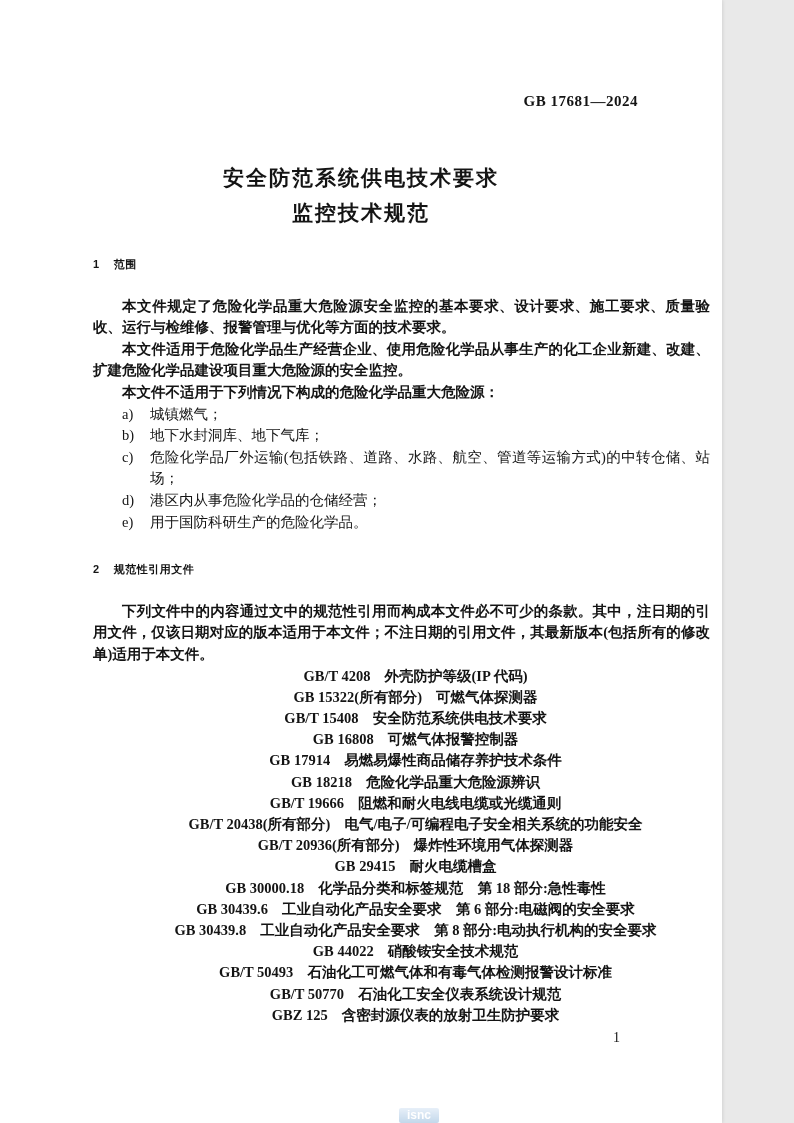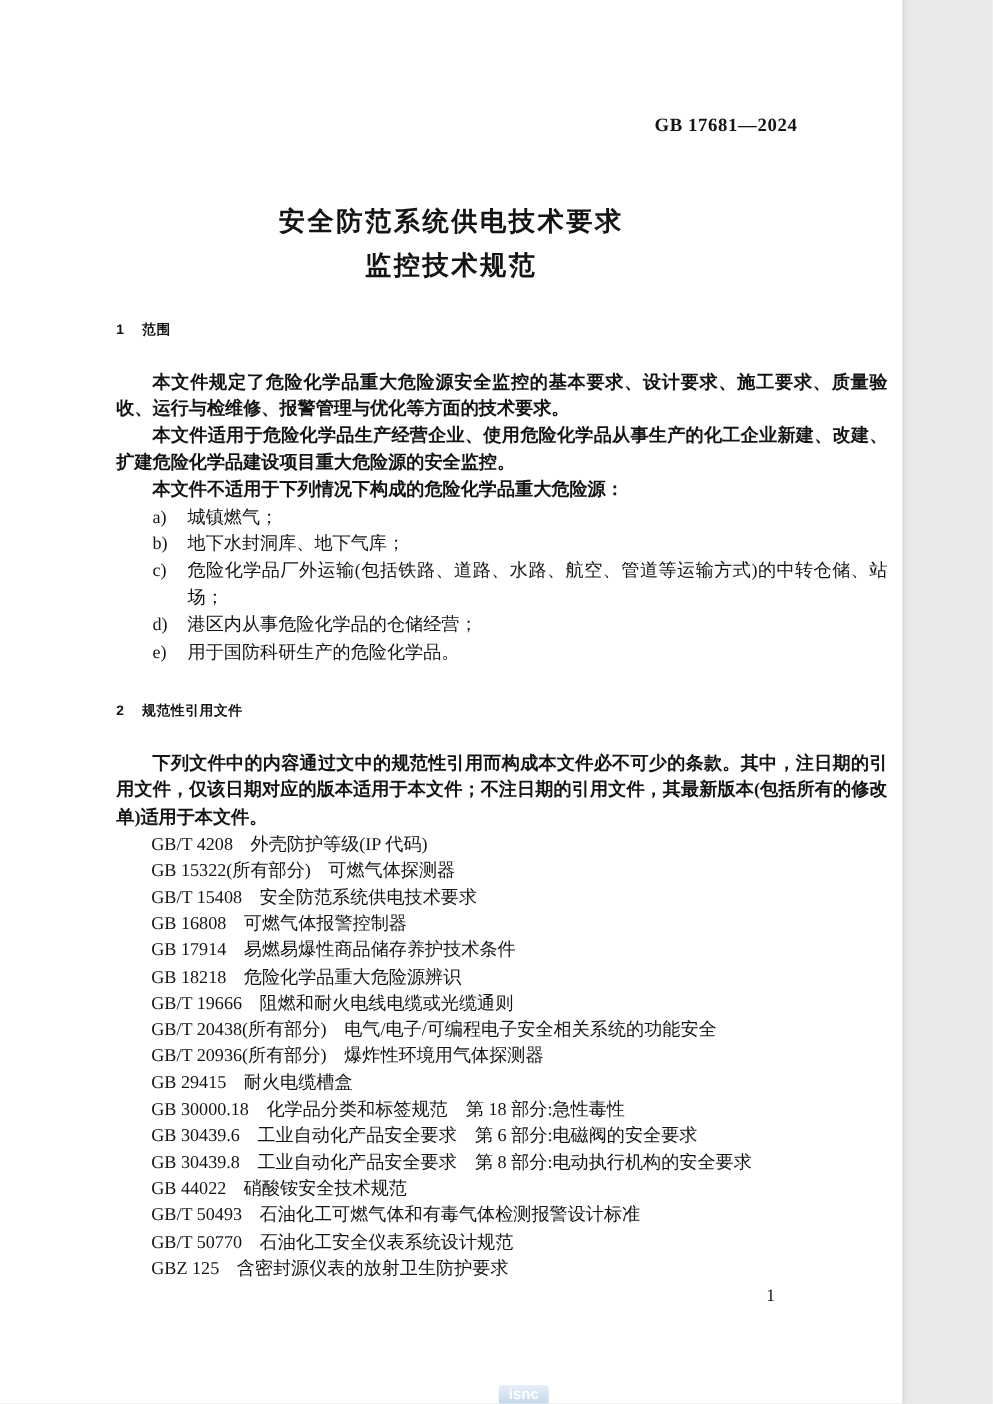--- a/index.html
+++ b/index.html
@@ -32,21 +32,21 @@
     font-size:11px;font-weight:700;letter-spacing:.5px;
     text-align:left;margin:6px 0 20px 0;
   }
   .sec-heading .sec-num{margin-right:14px;}
   .sec-heading.sec2{margin-top:26px;}
   .para{margin:0;text-indent:2em;font-weight:bold;}
   .scope-list{margin:0;padding:0;list-style:none;}
   .scope-item{position:relative;padding-left:57px;text-indent:0;}
   .scope-label{position:absolute;left:29px;top:0;}
   .ref-list{margin:0;padding:0;list-style:none;line-height:21.2px;}
-  .ref-item{padding-left:28px;text-align:left;}
+  .ref-item{padding-left:28px;text-align:center;font-weight:bold;}
   .ref-title{margin-left:14px;}
   .page-number{
     position:absolute;top:1030px;right:102px;
     font-size:14px;
   }
   .watermark{
     position:absolute;left:399px;top:1108px;
     width:40px;height:15px;border-radius:2px;
     background:linear-gradient(180deg,#d8e6f5,#9cbede);
     opacity:.6;

